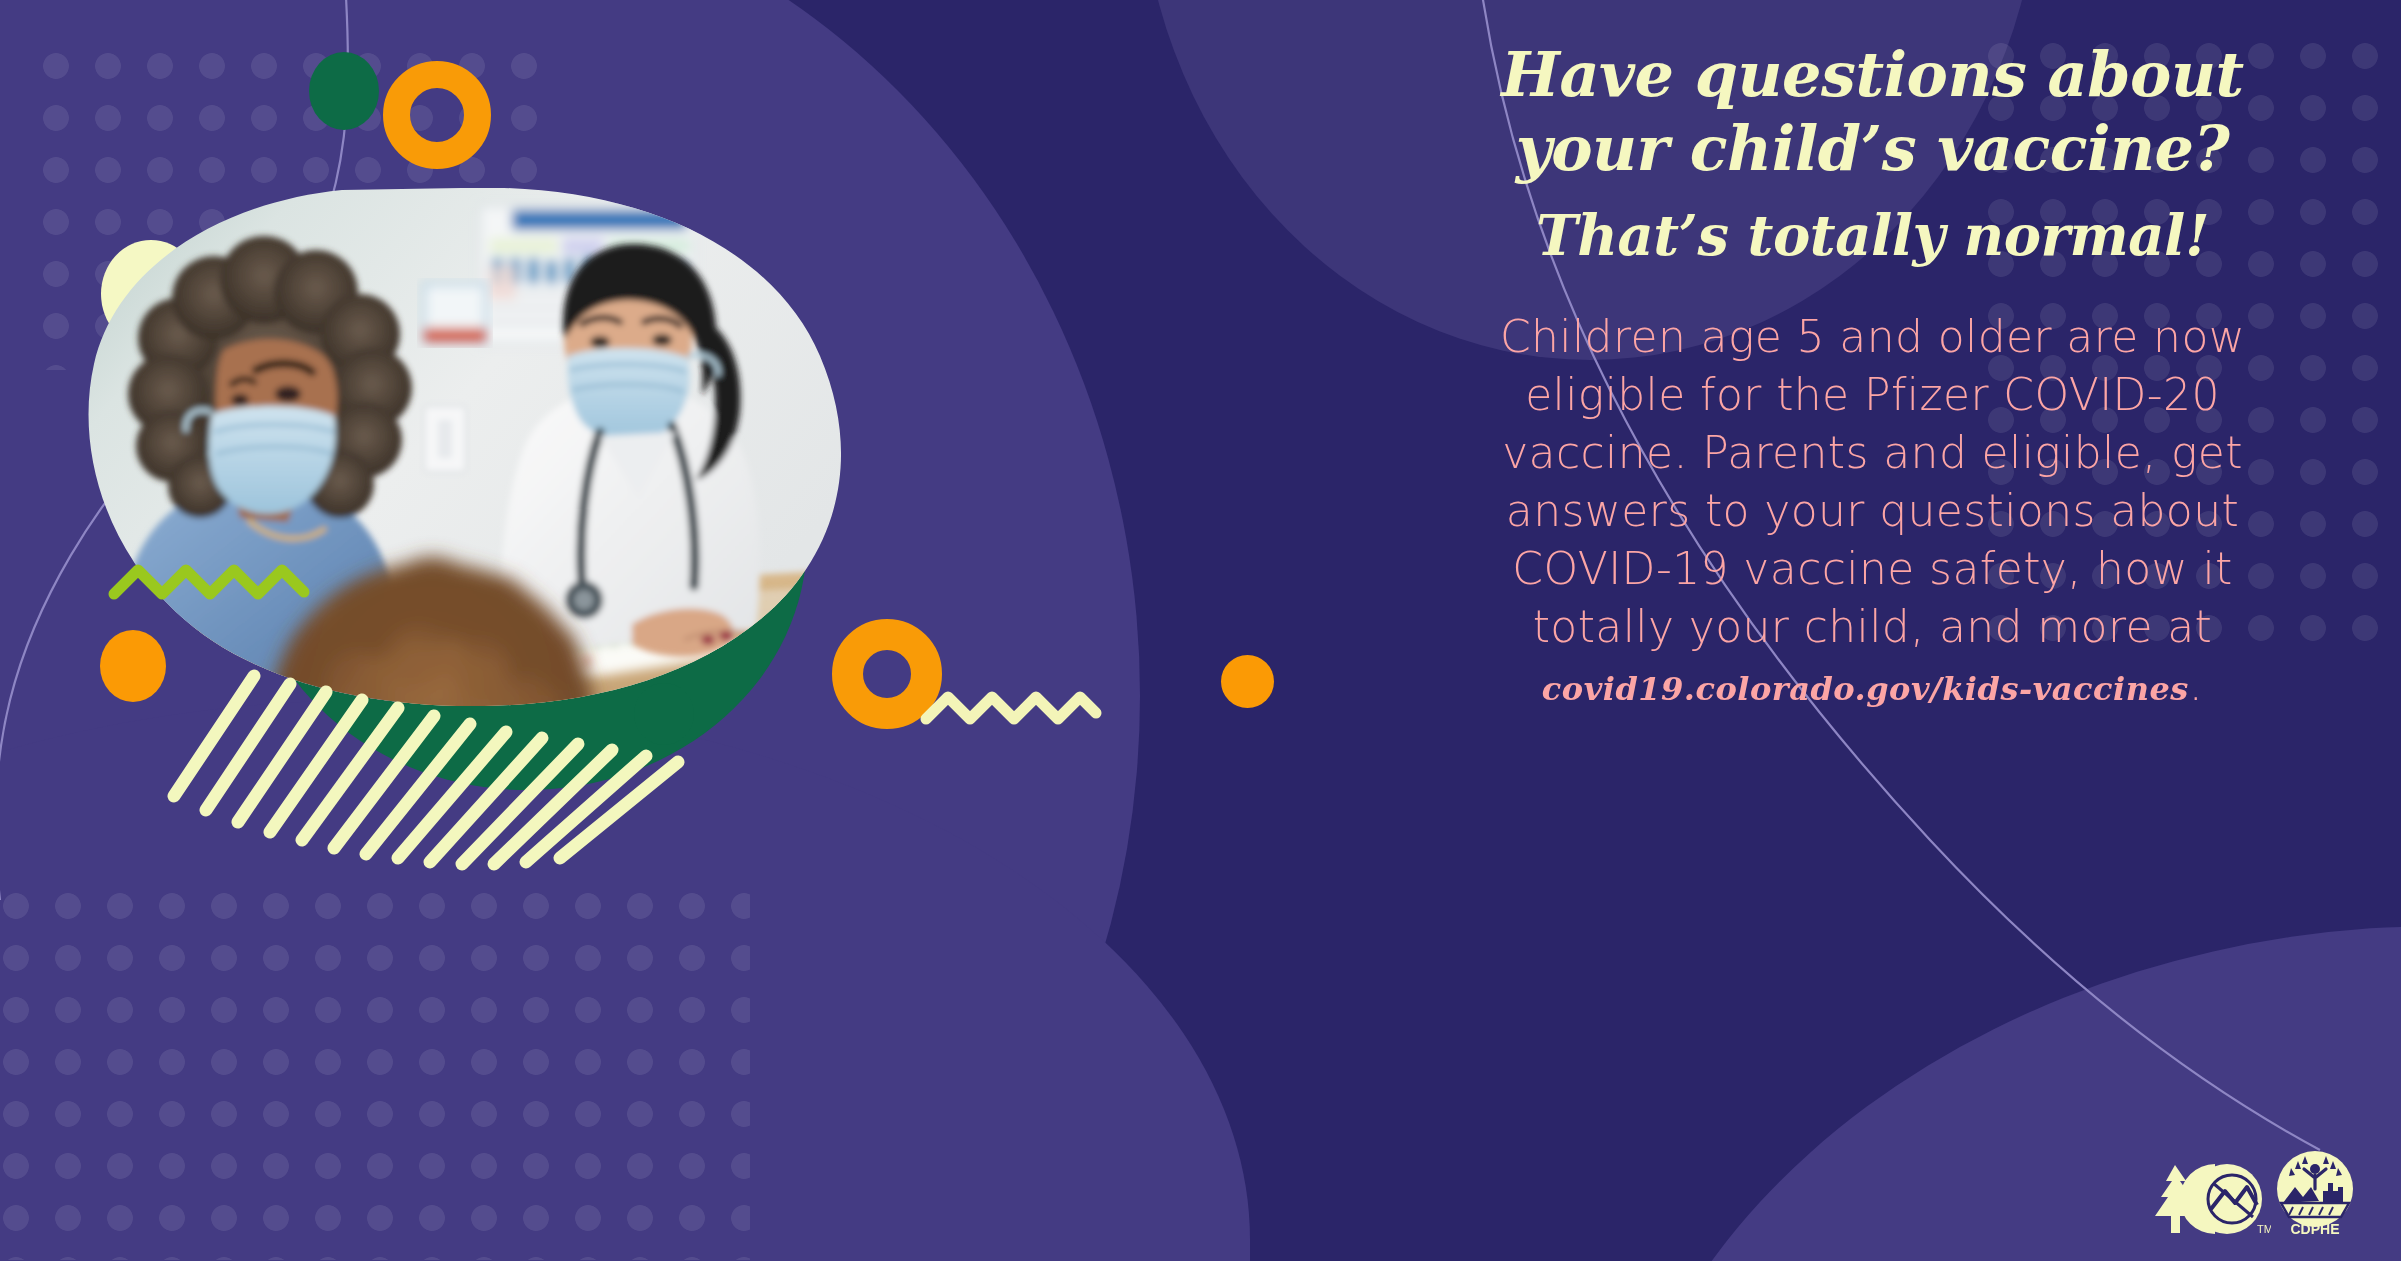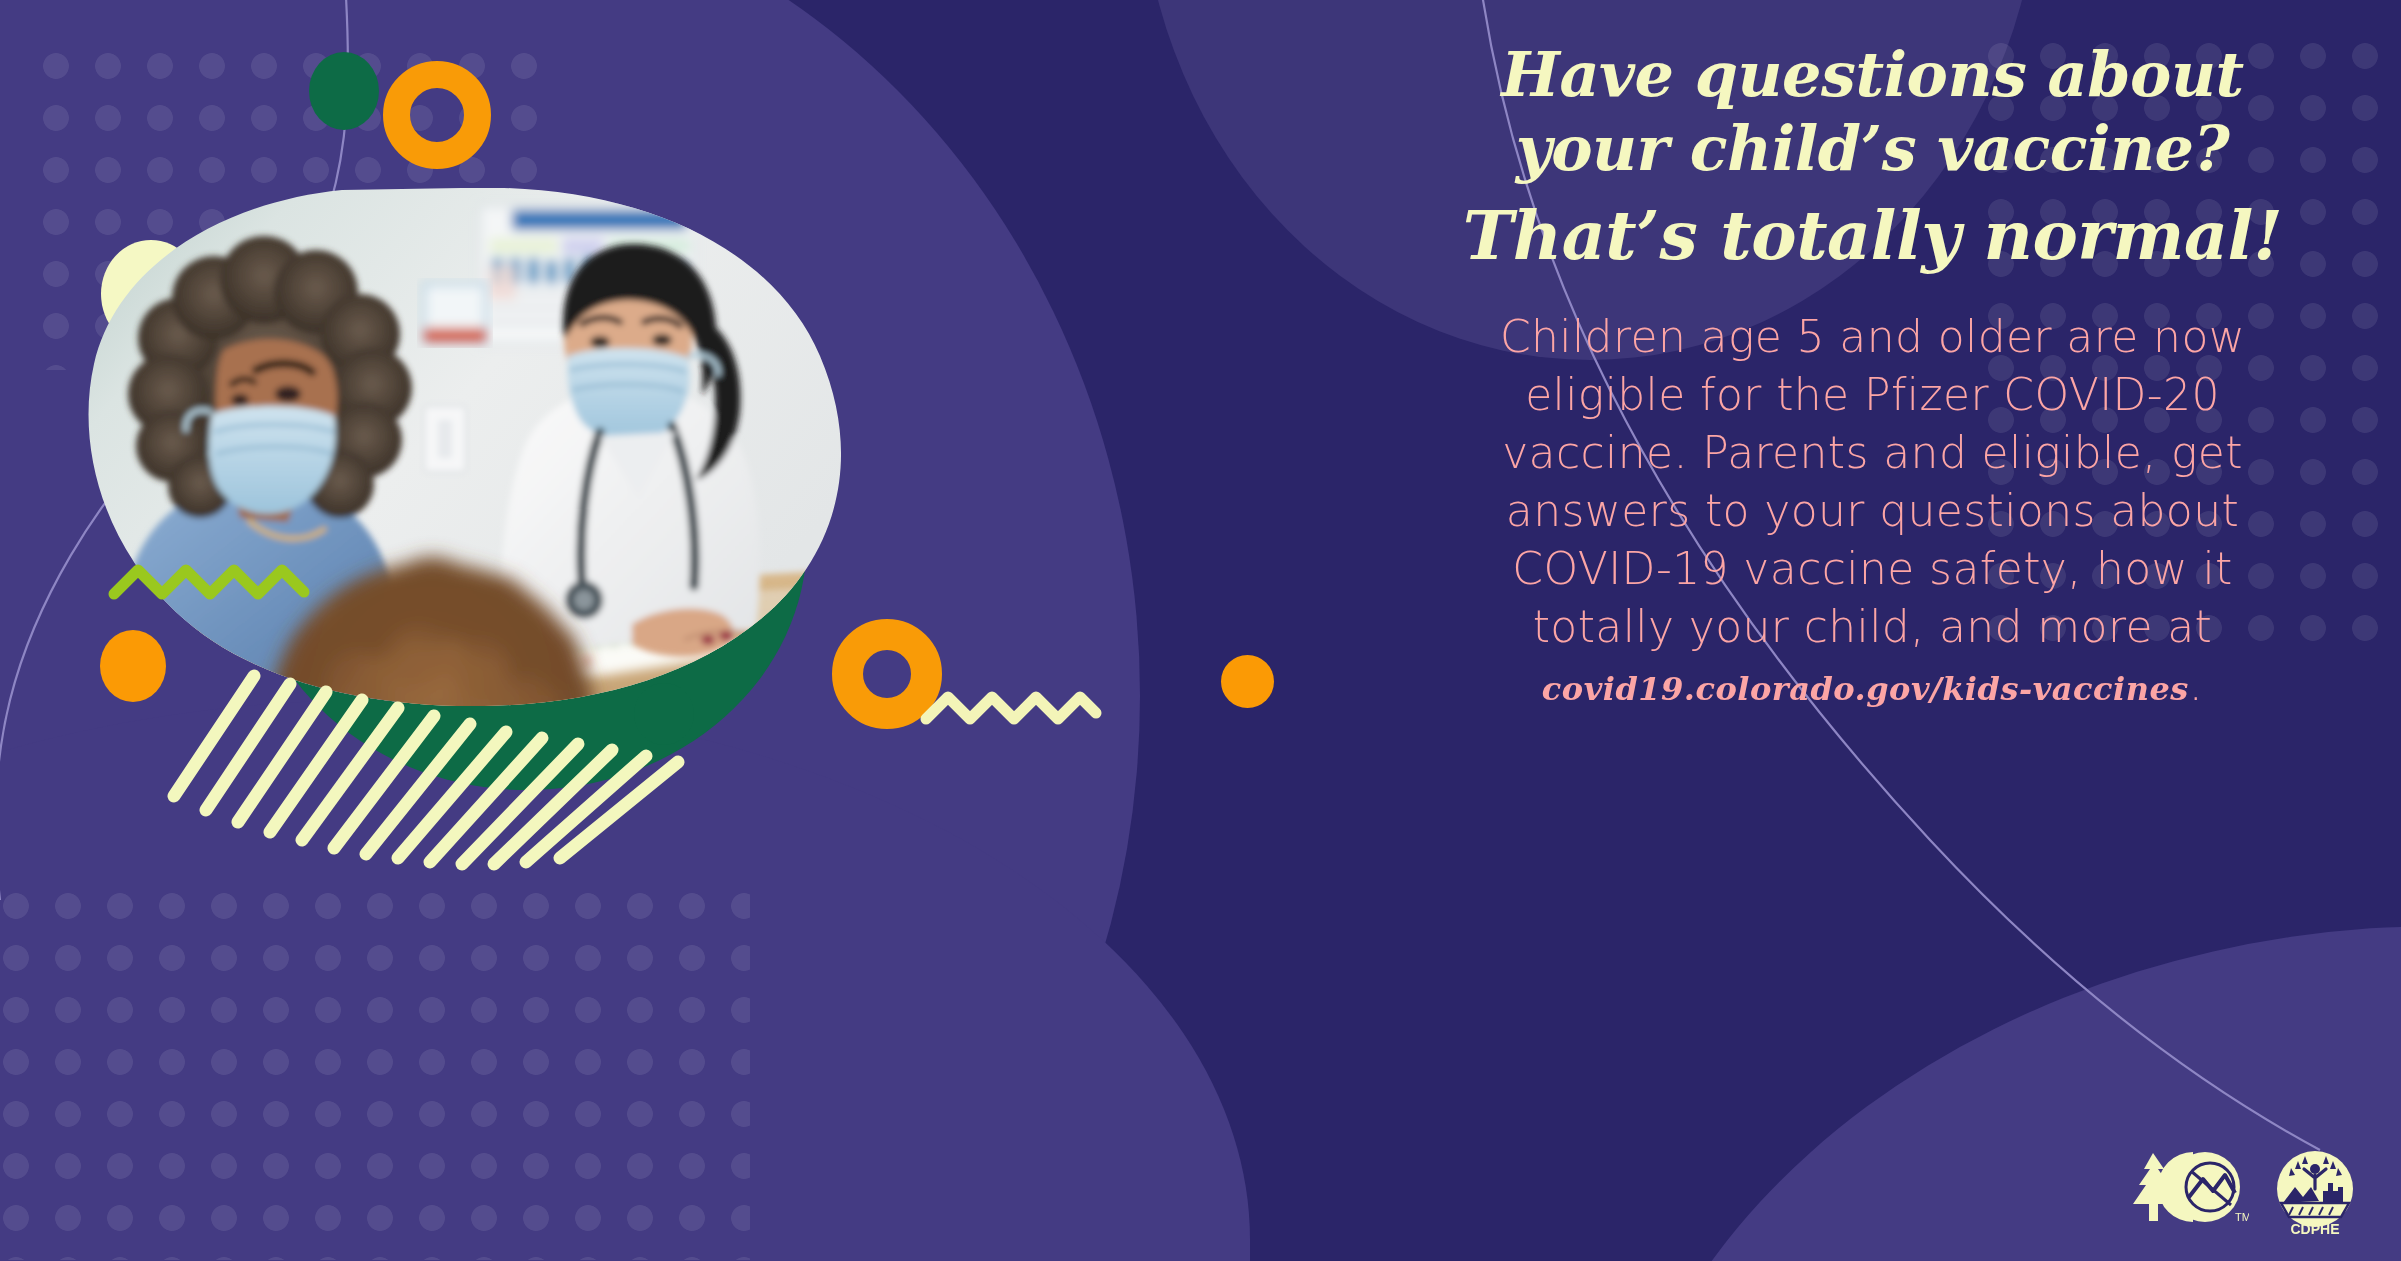--- a/index.html
+++ b/index.html
@@ -130,21 +130,21 @@
     text-align:center;
   }
   .headline{
     color:#f5f7c0;
     font-family:"DejaVu Serif", serif;
     font-style:italic;
     font-weight:bold;
     letter-spacing:-0.5px;
   }
   .h-line1{ font-size:62px; line-height:74px; }
-  .h-line2{ font-size:68px; line-height:86px; margin-top:6px;}
+  .h-line2{ font-size:56px; line-height:86px; margin-top:6px;}
   .body-copy{
     margin-top:30px;
     color:#fca5a5;
     font-family:"DejaVu Sans", sans-serif;
     font-weight:300;
     font-size:44px;
     line-height:58px;
     letter-spacing:0.4px;
   }
   .url{
@@ -152,21 +152,21 @@
     font-family:"DejaVu Serif", serif;
     font-style:italic;
     font-weight:bold;
     font-size:32px;
     letter-spacing:0.5px;
   }
 
   
   .logos{
     position:absolute; right:42px; bottom:24px;
-    display:flex; align-items:flex-start; gap:22px;
+    display:flex; align-items:flex-end; 
   }
   .logo-co, .logo-cdphe{display:block;}
 </style>
 </head>
 <body>
 
 <div id="poster">
 
   <div class="wash-left"></div>
   <div class="wash-bottomleft"></div>

